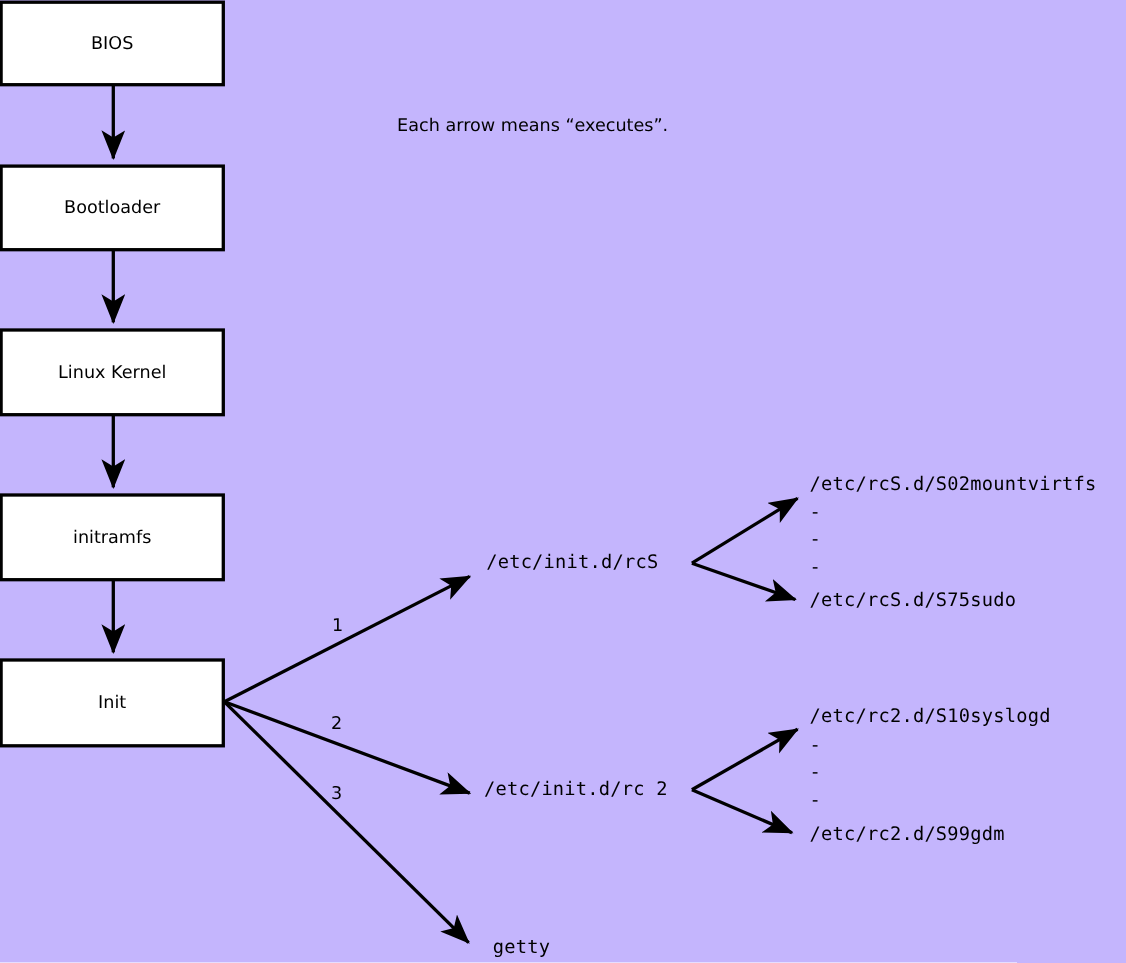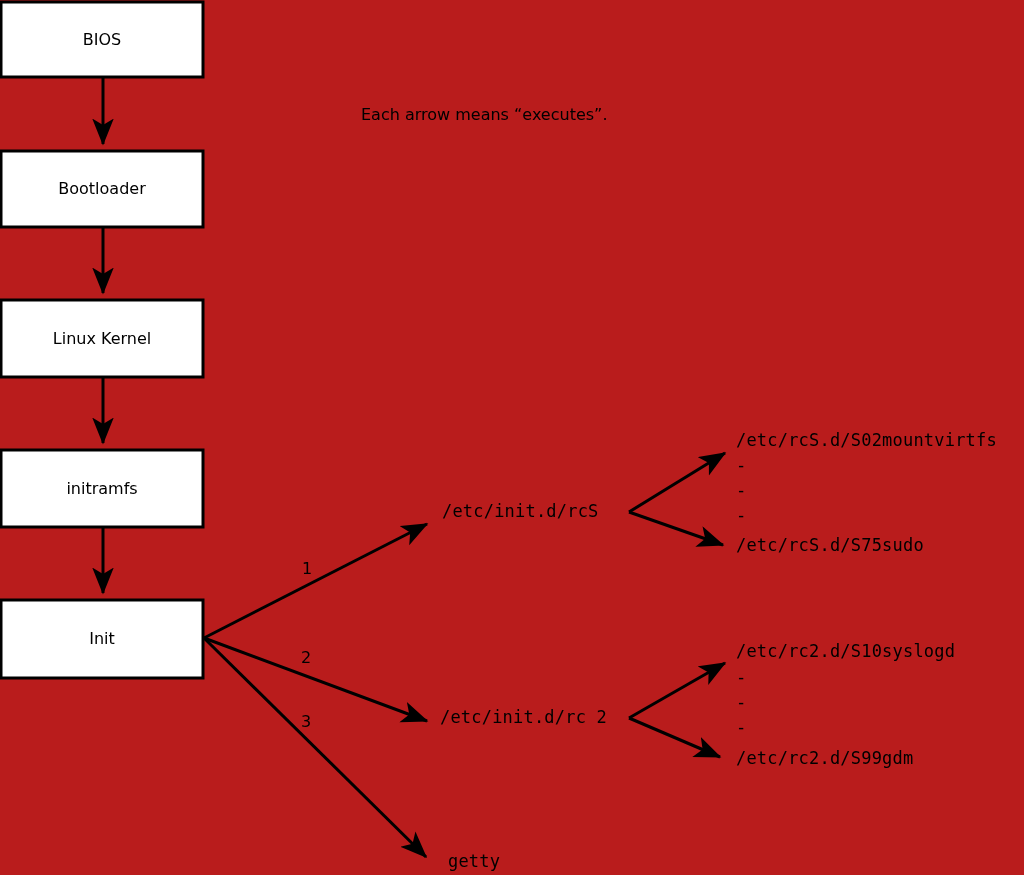--- a/index.html
+++ b/index.html
@@ -4,21 +4,21 @@
 <style>
   html, body {
     margin: 0;
     padding: 0;
     background: #ffffff;
   }
   #canvas {
     position: relative;
     width: 1024px;
     height: 875px;
-    background: #b91c1c;
+    background: #c4b5fd;
     overflow: hidden;
     font-family: "Liberation Sans", sans-serif;
   }
   #diagram-svg {
     position: absolute;
     left: 0;
     top: 0;
     width: 1024px;
     height: 875px;
   }

